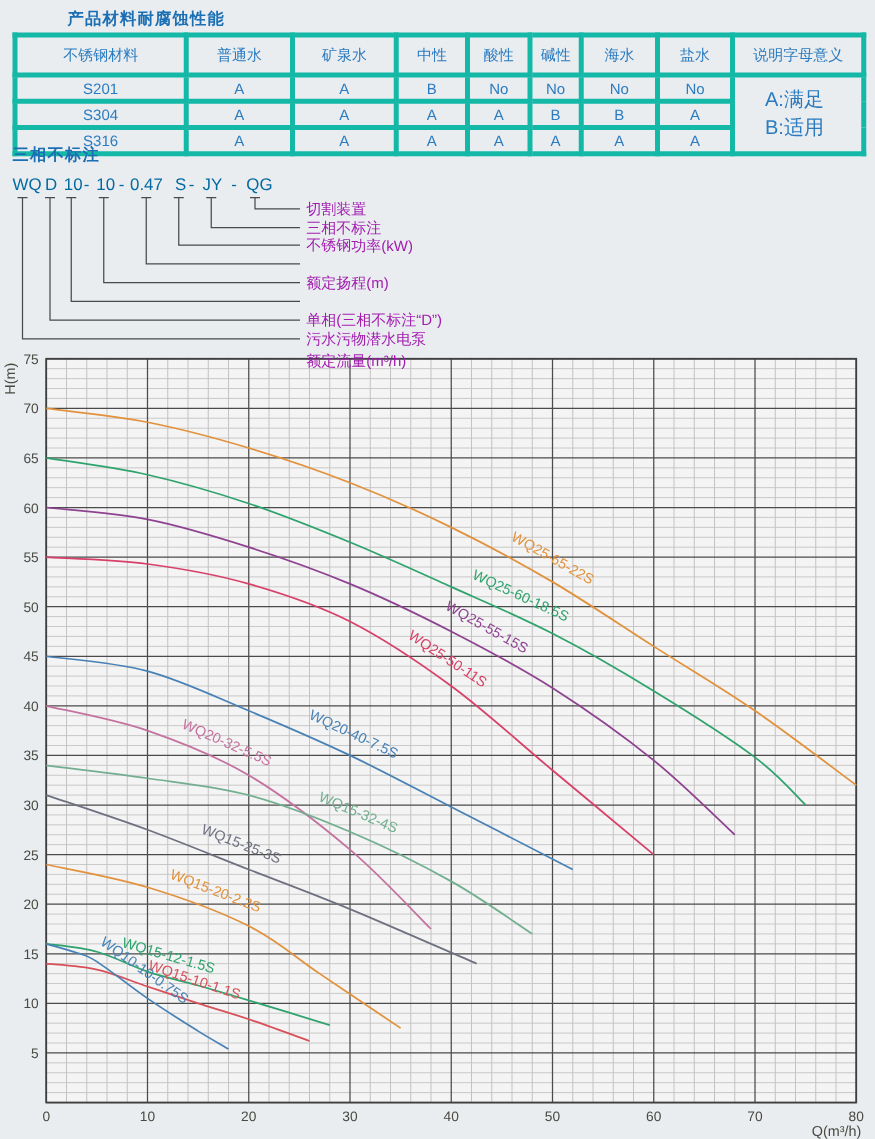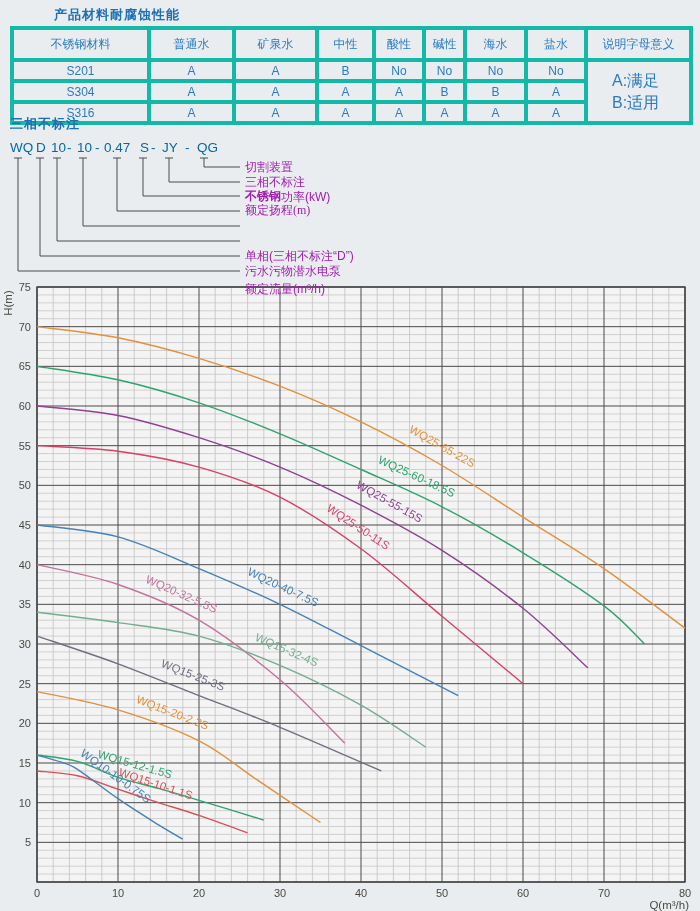--- a/index.html
+++ b/index.html
@@ -281,20 +281,20 @@
       <path d="M139,158 H147 M143,158 V196 H240" fill="none" stroke="#4a4a4a" stroke-width="1"></path>
       <path d="M113,158 H121 M117,158 V211 H240" fill="none" stroke="#4a4a4a" stroke-width="1"></path>
       <path d="M79,158 H87 M83,158 V226 H240" fill="none" stroke="#4a4a4a" stroke-width="1"></path>
       <path d="M53,158 H61 M57,158 V241 H240" fill="none" stroke="#4a4a4a" stroke-width="1"></path>
       <path d="M36,158 H44 M40,158 V256 H240" fill="none" stroke="#4a4a4a" stroke-width="1"></path>
       <path d="M14,158 H22 M18,158 V271 H240" fill="none" stroke="#4a4a4a" stroke-width="1"></path>
     </svg>
   <div id="model-labels">
       <div style="top: 159px;">切割装置</div>
       <div style="top: 174px;">三相不标注</div>
-      <div style="top: 188px; font-weight: bold;">不锈钢</div>
+      <div style="top: 188px;">不锈钢</div>
       <div style="top: 189px; margin-left: 36px;">功率(kW)</div>
-      <div style="top: 202px; font-family: Liberation Serif, serif;">额定扬程(m)</div>
+      <div style="top: 218px;">额定扬程(m)</div>
       <div style="top: 233px; margin-top: 48px;">额定流量(m³/h)</div>
       <div style="top: 248px;">单相(三相不标注“D”)</div>
       <div style="top: 263px;">污水污物潜水电泵</div>
     </div>
 </div>
 
 </body></html>

